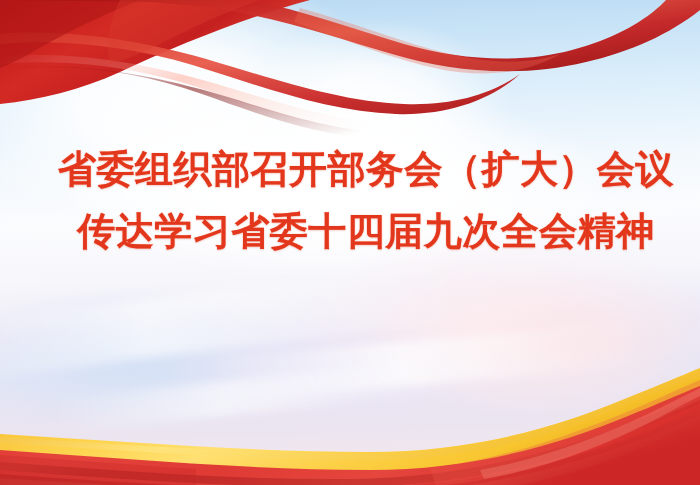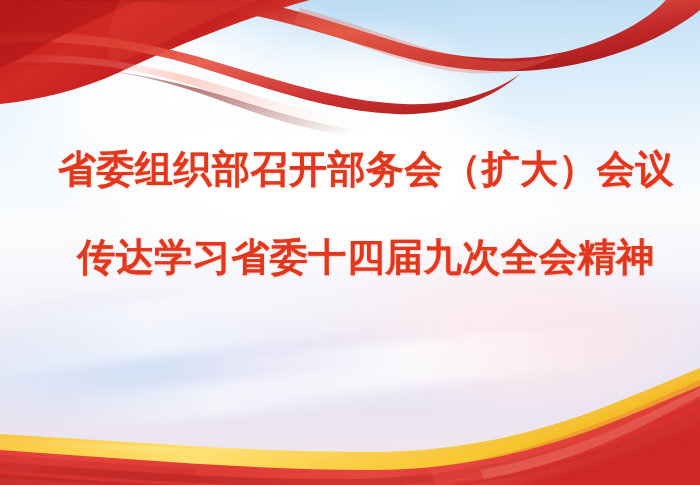--- a/index.html
+++ b/index.html
@@ -170,21 +170,21 @@
     font-size: 38px;
     line-height: 1;
     letter-spacing: 0.5px;
     color: #e3371d;
     white-space: nowrap;
     text-shadow:
        0 0 1px rgba(255,140,110,0.95),
        0 1px 2px rgba(180,40,20,0.18);
   }
   .title-line.line-2 {
-    margin-top: 50px;
+    margin-top: 24px;
   }
 </style>
 </head>
 <body>
 
 <div class="poster">
 
   <div class="sky-base"></div>
   <div class="cloud-a"></div>
   <div class="cloud-b"></div>

